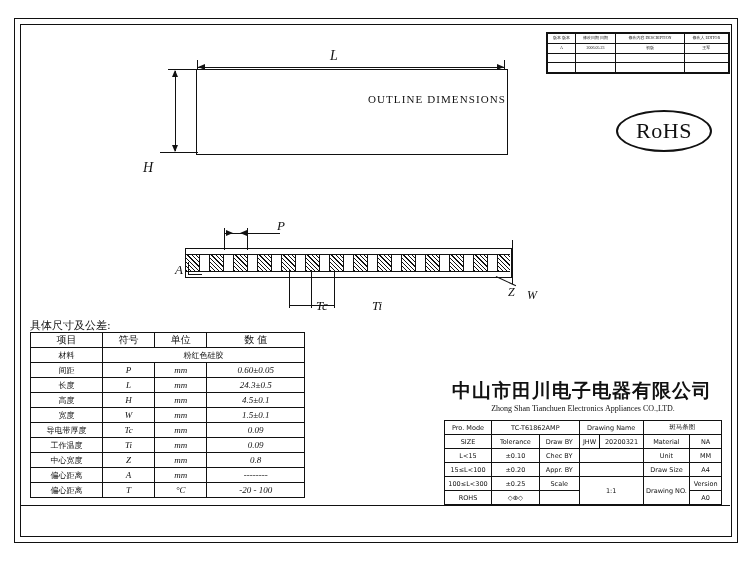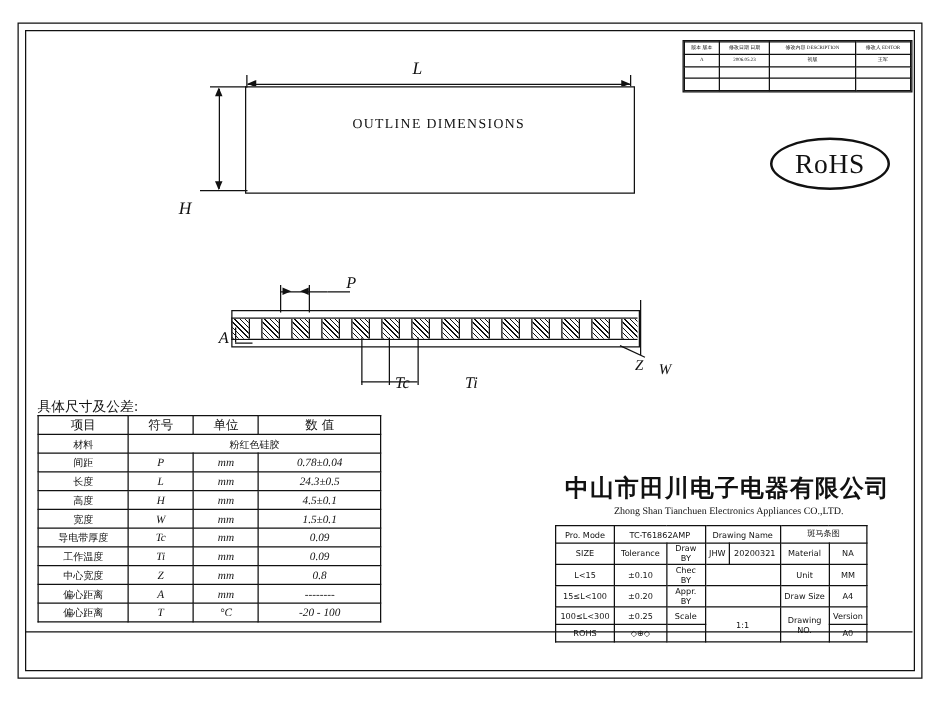--- a/index.html
+++ b/index.html
@@ -39,21 +39,21 @@
     display:flex;align-items:center;justify-content:center;
     font-family:"Liberation Serif",serif;font-size:22px;letter-spacing:0.5px;
   }
 
   
   .outline-box{
     position:absolute;left:196px;top:69px;width:310px;height:84px;
     border:1px solid #111;background:#fff;
   }
   .outline-label{
-    position:absolute;left:196px;top:93px;width:310px;text-align:center;
+    position:absolute;left:196px;top:93px;width:310px;text-align:right;
     font-size:11px;letter-spacing:1.1px;
   }
   
   .dim-L-line{
     position:absolute;left:198px;top:67px;width:306px;height:1px;background:#111;
   }
   .arrow-l{position:absolute;width:0;height:0;border-top:3px solid transparent;border-bottom:3px solid transparent;border-right:7px solid #111;}
   .arrow-r{position:absolute;width:0;height:0;border-top:3px solid transparent;border-bottom:3px solid transparent;border-left:7px solid #111;}
   .dim-L-text{position:absolute;left:330px;top:48px;font-size:14px;font-style:italic;}
   .ext-l{position:absolute;left:197px;top:60px;width:1px;height:14px;background:#111;}
@@ -132,21 +132,21 @@
   
   .company-cn{
     position:absolute;left:452px;top:378px;width:262px;text-align:left;
     font-size:19px;font-family:"DejaVu Sans",sans-serif;font-weight:bold;letter-spacing:1px;
   }
   .company-en{
     position:absolute;left:442px;top:404px;width:282px;text-align:center;
     font-size:8px;font-family:"Liberation Serif",serif;
   }
   .title-block{
-    position:absolute;left:444px;top:420px;width:250px;
+    position:absolute;left:444px;top:420px;width:278px;
     border-collapse:collapse;font-size:7px;
   }
   .title-block td{
     border:0.8px solid #111;height:13px;padding:0 2px;vertical-align:middle;
     font-family:"DejaVu Sans",sans-serif;font-size:6.5px;
   }
   .tb-c{text-align:center;}
   .tb-big{font-size:9px;font-family:"Liberation Serif",serif;}
   .tb-name{font-size:10px;font-family:"DejaVu Sans",sans-serif;}
 
@@ -275,21 +275,21 @@
       <td class="col4 hdr">数   值</td>
     </tr>
     <tr>
       <td>材料</td>
       <td colspan="3">粉红色硅胶</td>
     </tr>
     <tr>
       <td>间距</td>
       <td class="sym">P</td>
       <td class="sym">mm</td>
-      <td class="val">0.78±0.04</td>
+      <td class="val">0.60±0.05</td>
     </tr>
     <tr>
       <td>长度</td>
       <td class="sym">L</td>
       <td class="sym">mm</td>
       <td class="val">24.3±0.5</td>
     </tr>
     <tr>
       <td>高度</td>
       <td class="sym">H</td>

